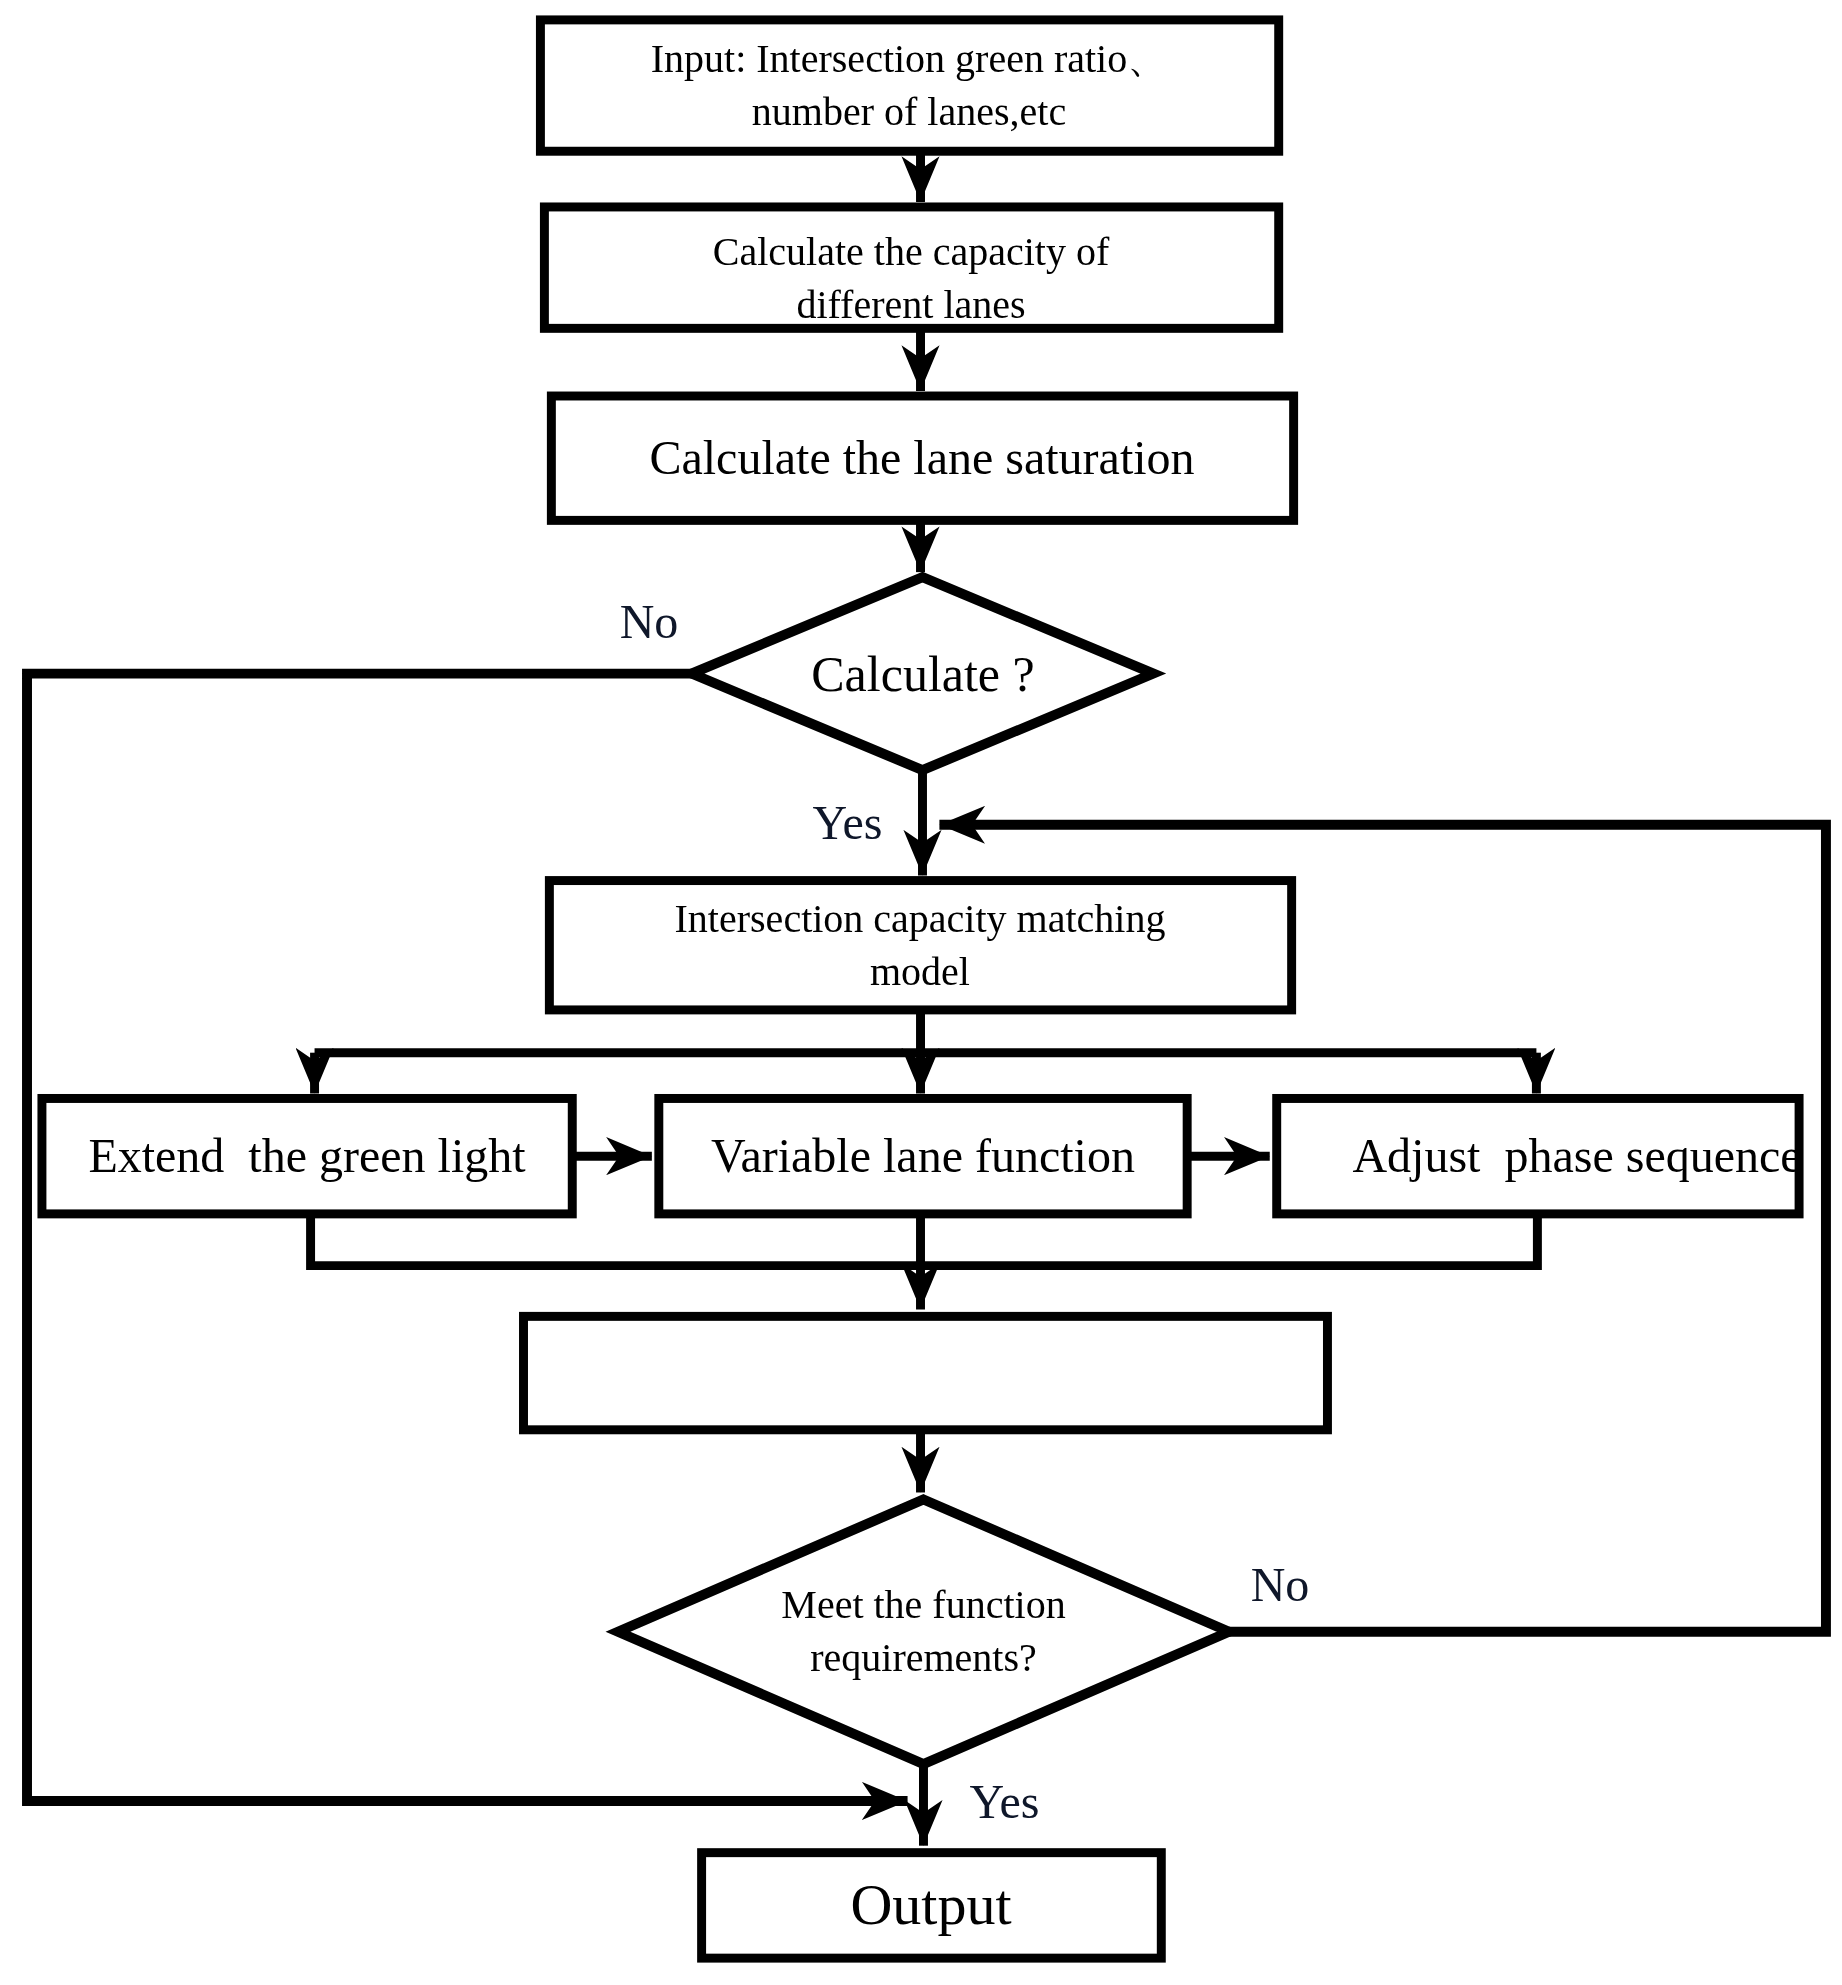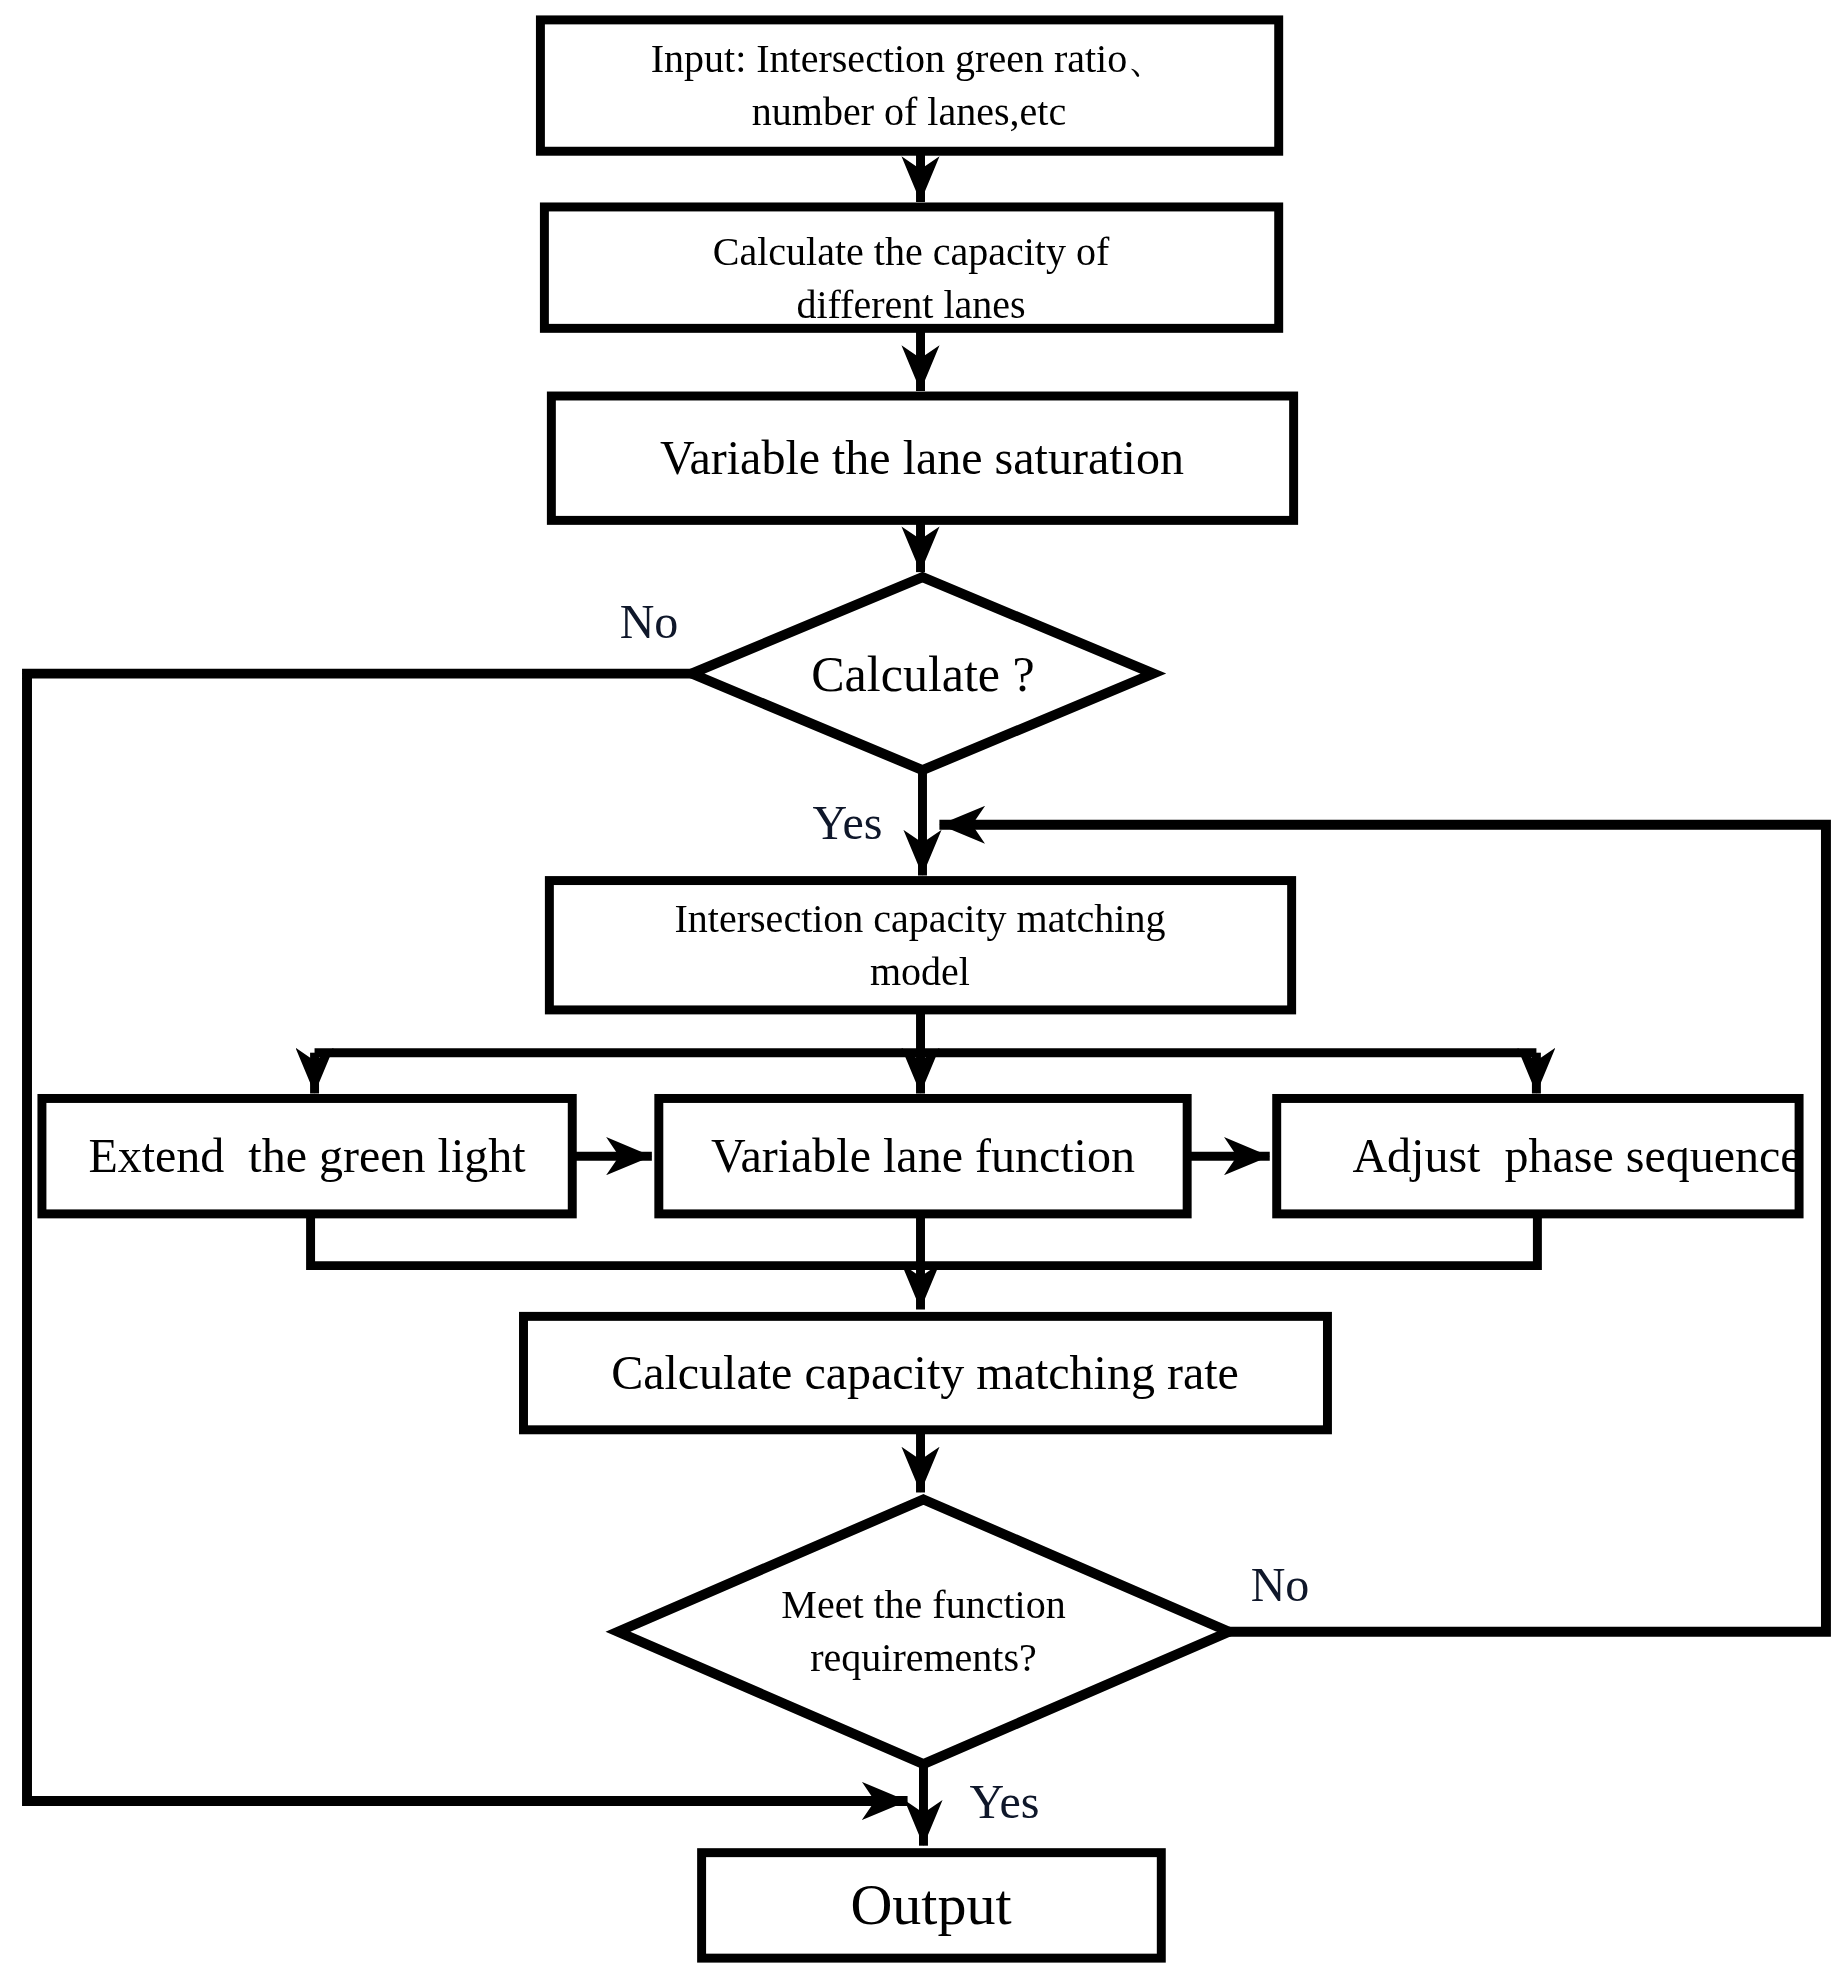--- a/index.html
+++ b/index.html
@@ -89,34 +89,33 @@
     <polygon points="927,580 1159,677 927,774 695,677" fill="#ffffff" stroke="#000000" stroke-width="10"></polygon>
     <polygon points="928,1507 1235,1640 928,1773 621,1640" fill="#ffffff" stroke="#000000" stroke-width="10"></polygon>
   </svg>
 
   <div class="txt fs46" style="left:540px; top:20px; width:738px; height:131px;">Input: Intersection green ratio、
 number of lanes,etc</div>
 
   <div class="txt fs46" style="left:544px; top:218px; width:734px; height:121px;">Calculate the capacity of
 different lanes</div>
 
-  <div class="txt fs48" style="left:551px; top:396px; width:742px; height:124px;">Variable the lane saturation</div>
+  <div class="txt fs48" style="left:551px; top:396px; width:742px; height:124px;">Calculate the lane saturation</div>
 
   <div class="txt fs50" style="left:692px; top:577px; width:462px; height:193px;">Calculate ?</div>
 
   <div class="txt fs46" style="left:549px; top:881px; width:742px; height:129px;">Intersection capacity matching
 model</div>
 
   <div class="txt fs48" style="left:42px; top:1098px; width:530px; height:115px;">Extend  the green light</div>
 
   <div class="txt fs48" style="left:659px; top:1098px; width:528px; height:115px;">Variable lane function</div>
 
   <div class="txt fs48" style="left:1316px; top:1098px; width:522px; height:115px;">Adjust  phase sequence</div>
 
-  <div class="txt fs48" style="left:523px; top:1316px; width:804px; height:113px;">Calculate capacity matching rate</div>
 
   <div class="txt fs46" style="left:618px; top:1499px; width:611px; height:265px;">Meet the function
 requirements?</div>
 
   <div class="txt fs58" style="left:701px; top:1853px; width:460px; height:105px;">Output</div>
 
   <div class="lbl fs48" style="left:599px; top:593px; width:100px; height:56px;">No</div>
 
   <div class="lbl fs48" style="left:792px; top:794px; width:111px; height:56px;">Yes</div>
 

